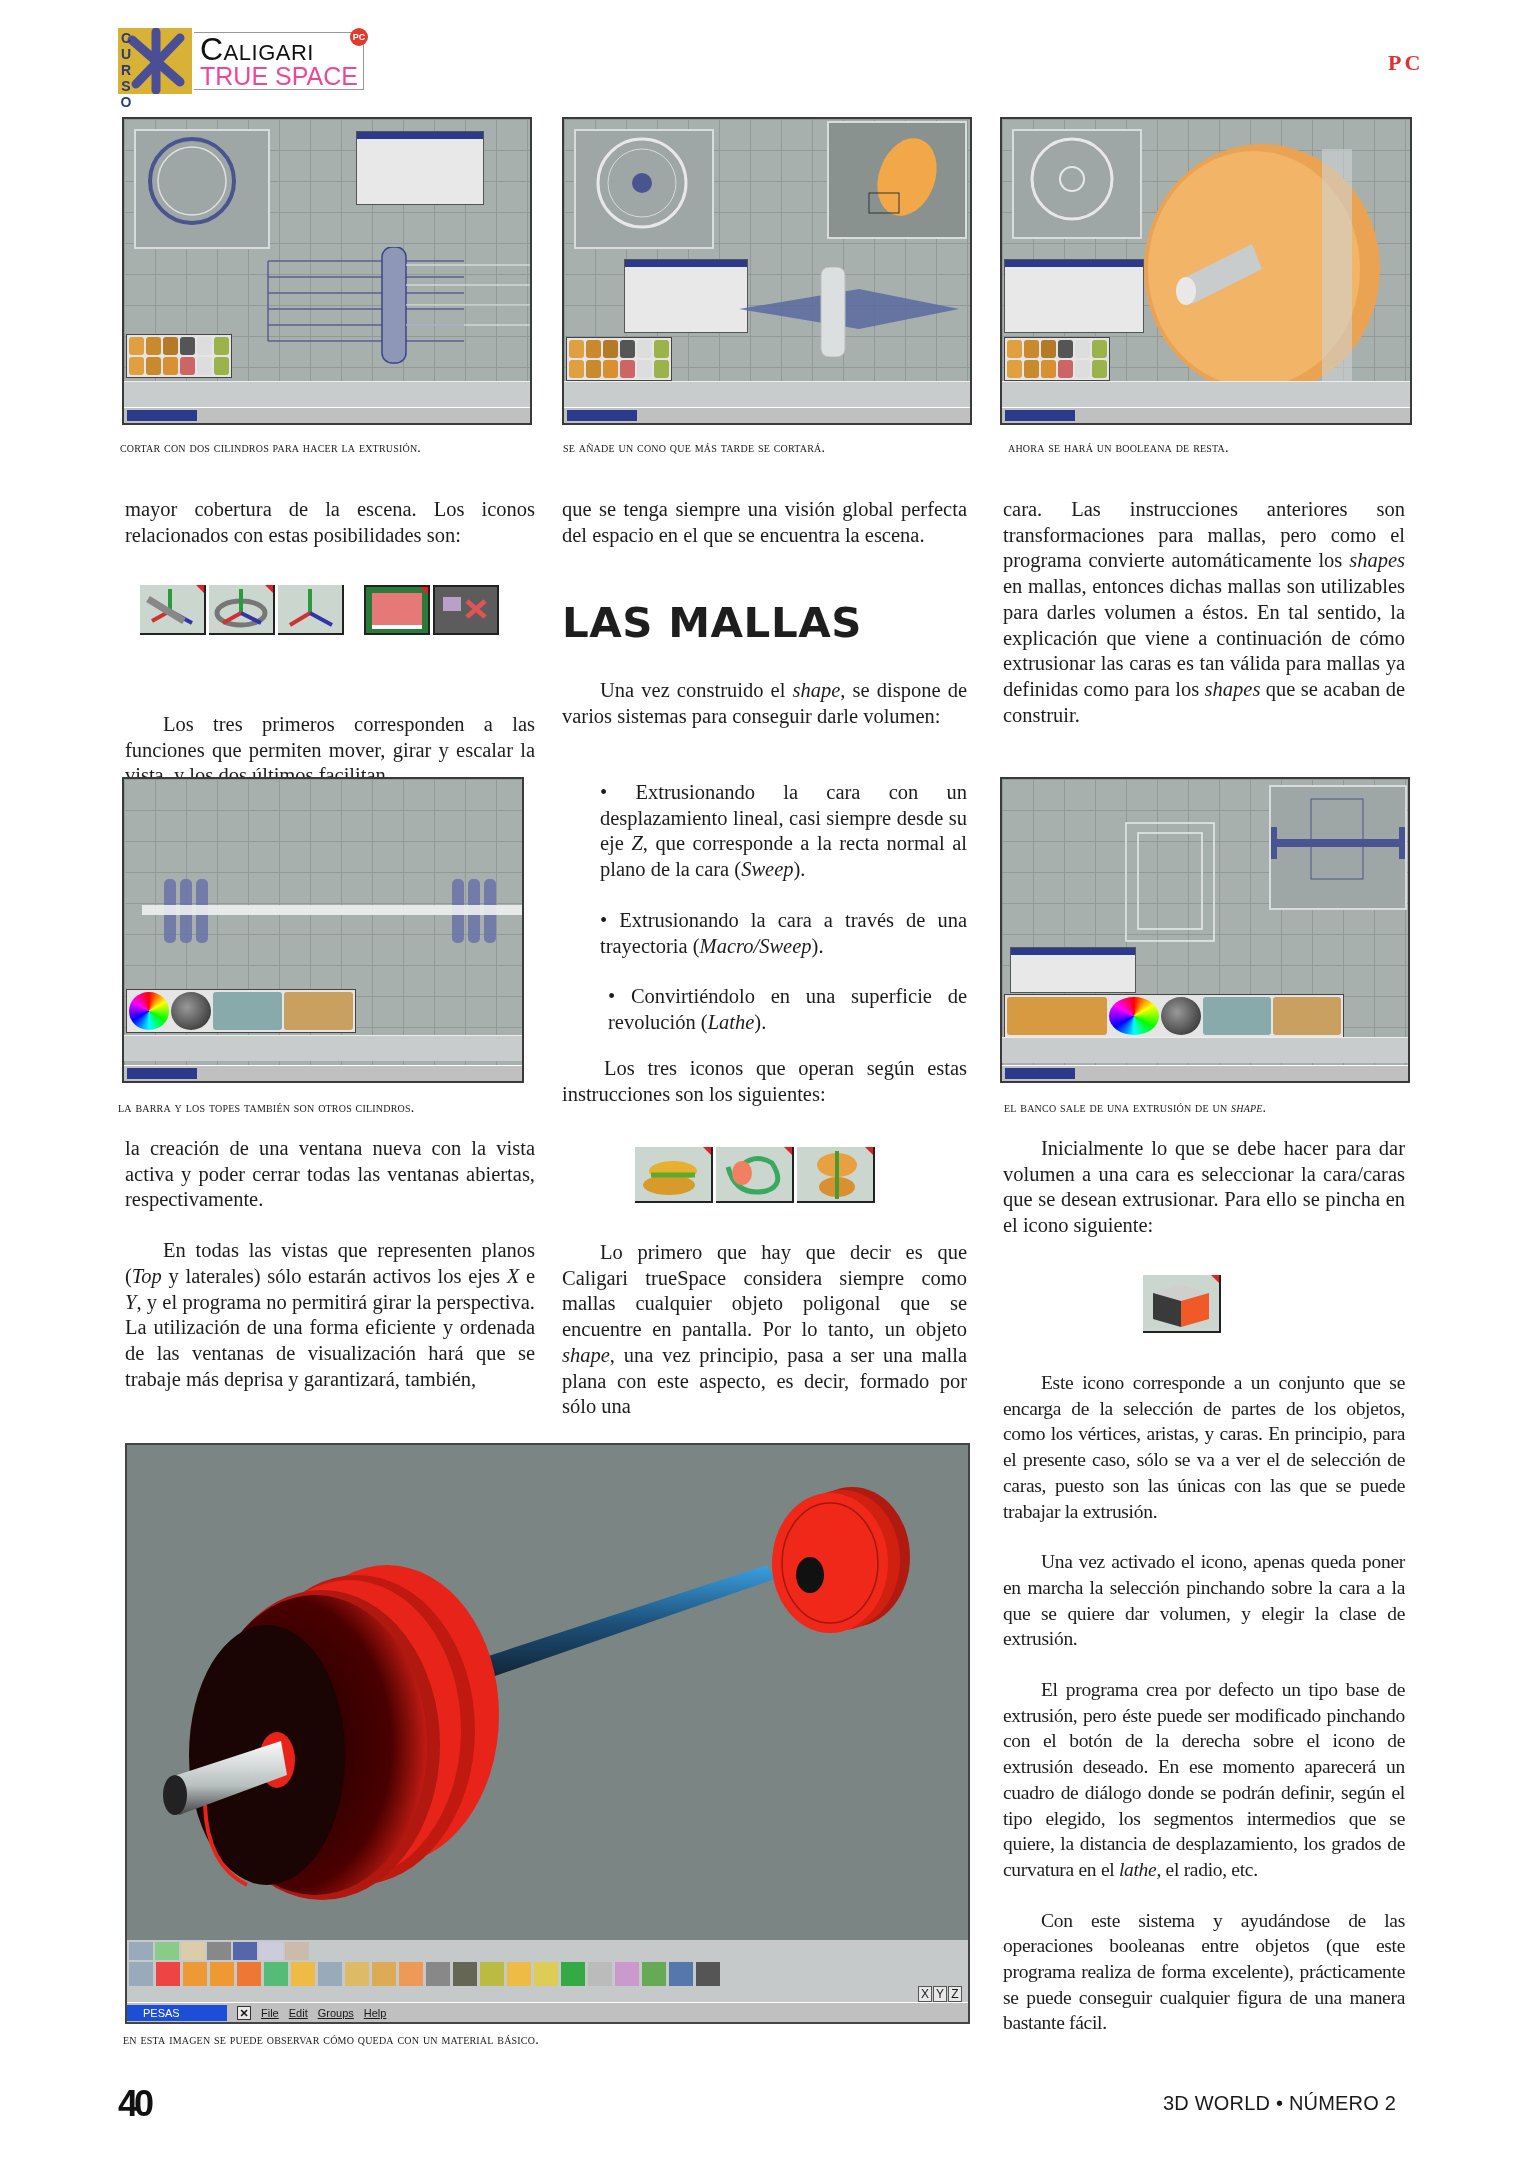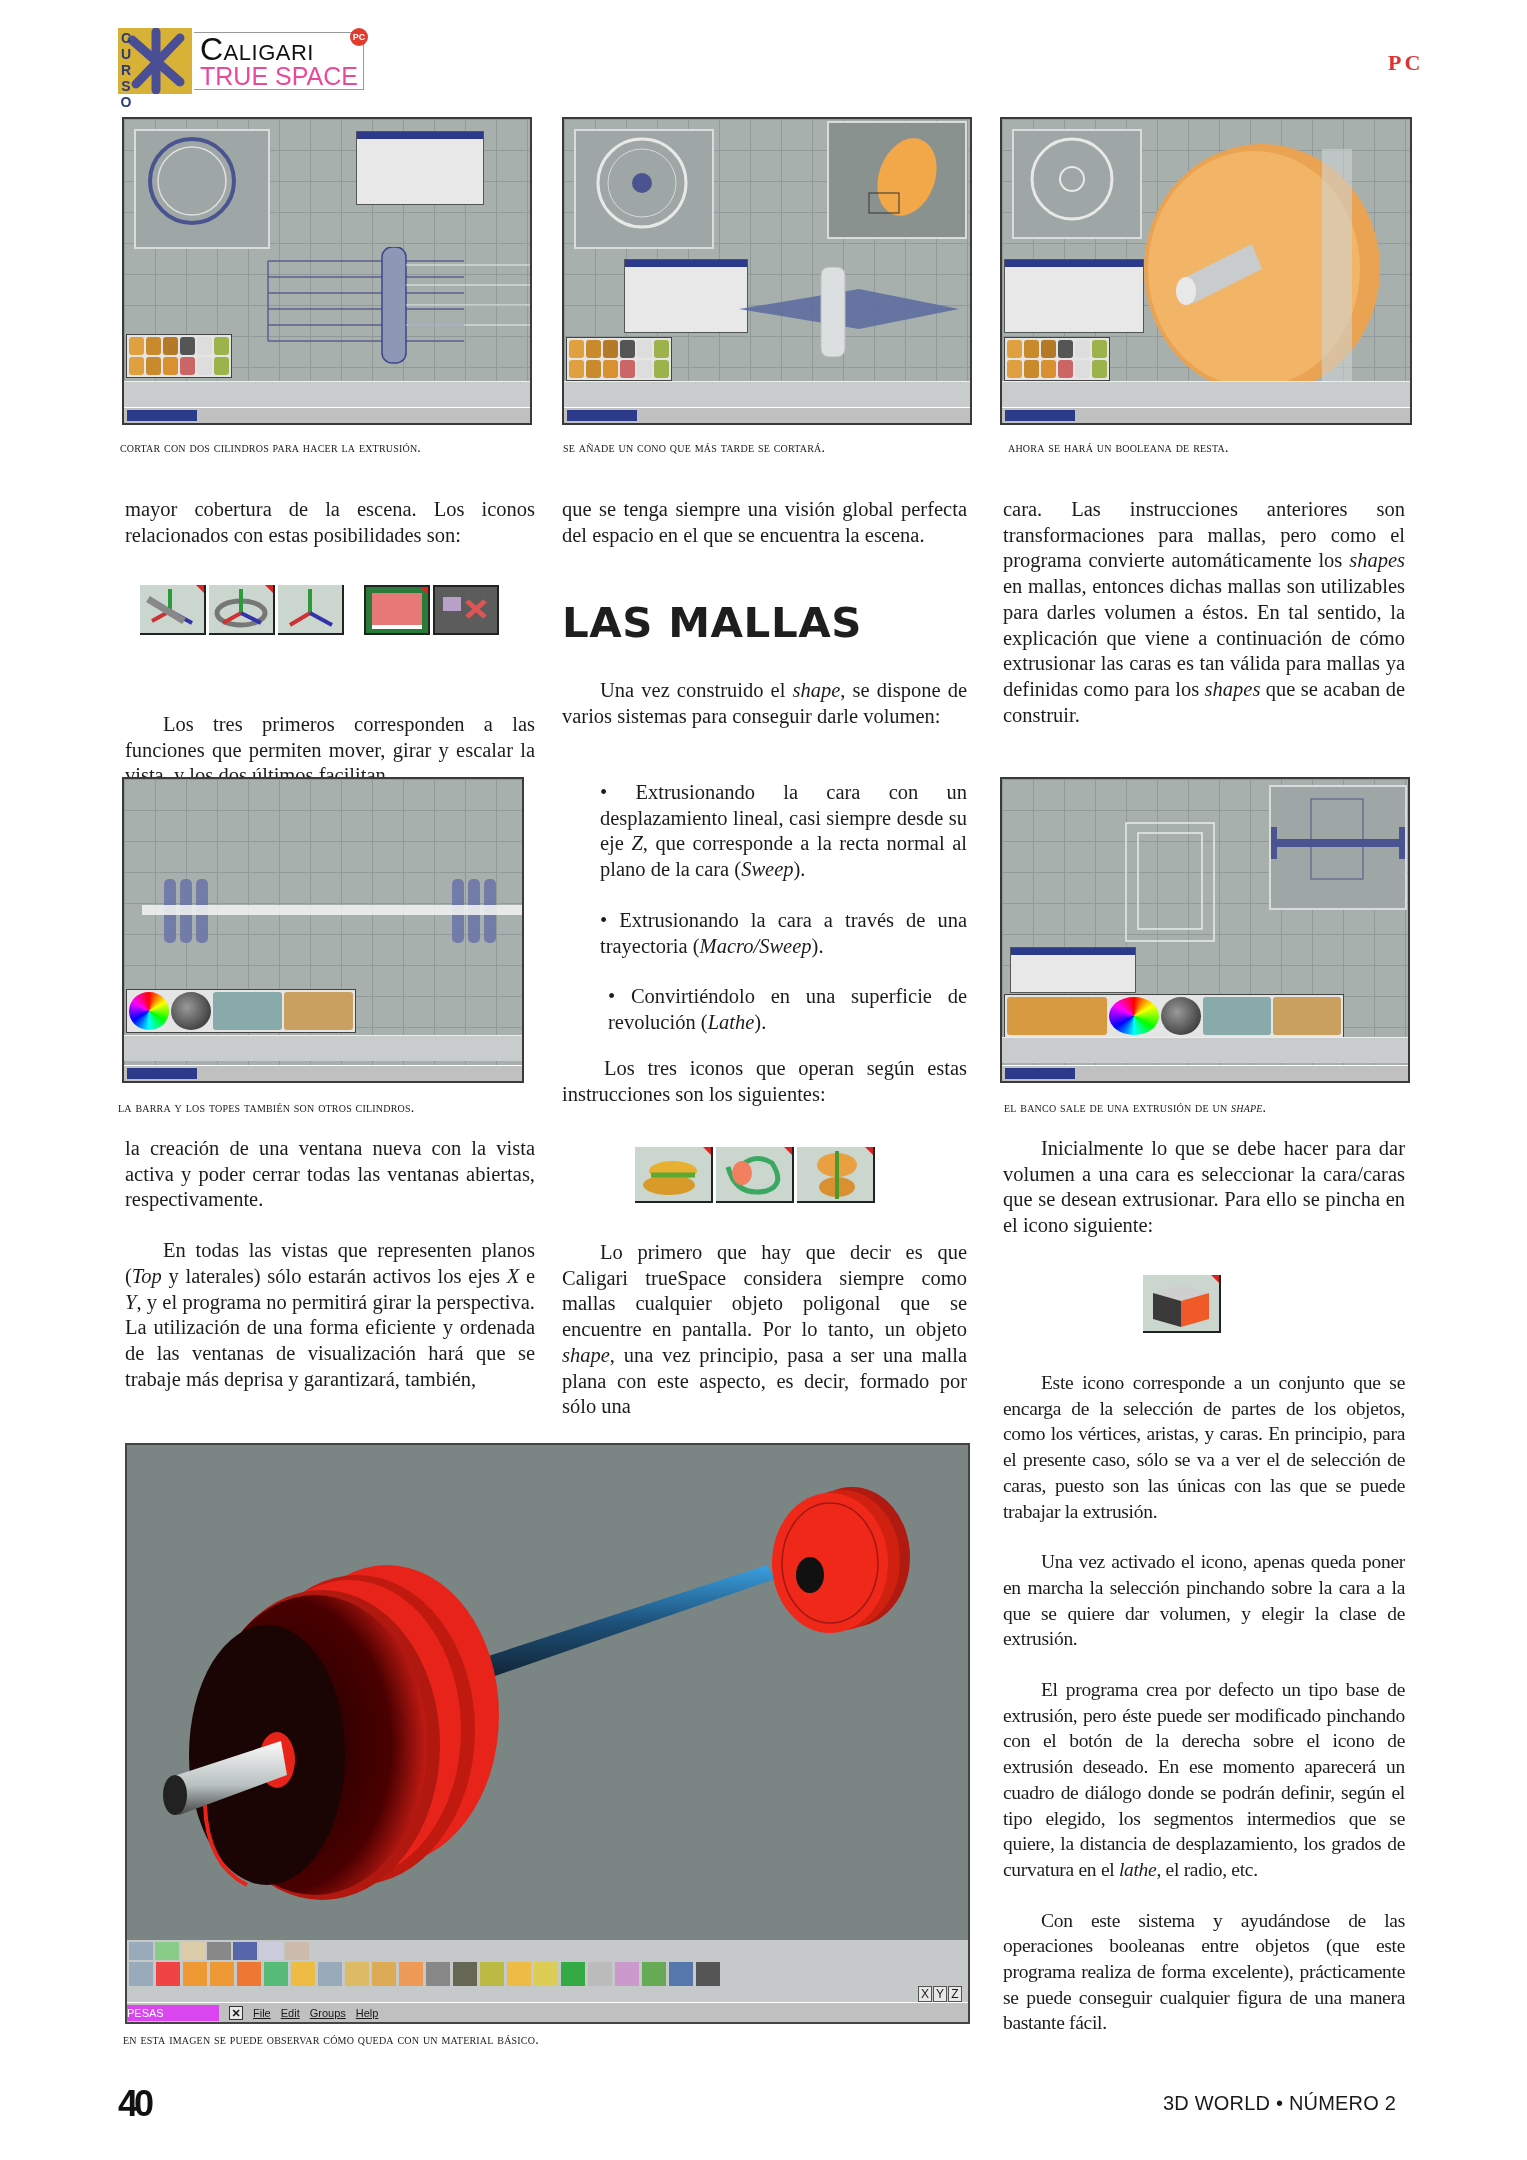--- a/index.html
+++ b/index.html
@@ -440,21 +440,21 @@
       <span style="width:24px; background:#6a5;"></span>
       <span style="width:24px; background:#57a;"></span>
       <span style="width:24px; background:#555;"></span>
   </div>
   <div style="position:absolute; right:6px; top:46px; display:flex; gap:1px;">
     <span style="width:14px; height:16px; background:#e8e8e8; border:1px solid #555; font-family:'Liberation Sans',sans-serif; font-size:12px; text-align:center; line-height:14px;">X</span>
     <span style="width:14px; height:16px; background:#e8e8e8; border:1px solid #555; font-family:'Liberation Sans',sans-serif; font-size:12px; text-align:center; line-height:14px;">Y</span>
     <span style="width:14px; height:16px; background:#e8e8e8; border:1px solid #555; font-family:'Liberation Sans',sans-serif; font-size:12px; text-align:center; line-height:14px;">Z</span>
   </div>
   <div style="position:absolute; left:0; right:0; bottom:0; height:20px; background:#c0c0c0; border-top:1px solid #fff; display:flex; align-items:center; gap:10px; font-family:'Liberation Sans',sans-serif; font-size:11px;">
-    <span style="background:#d946ef; color:#fff; width:92px; padding-left:0; height:16px; line-height:16px;">PESAS</span>
+    <span style="background:#1d4ed8; color:#fff; width:100px; padding-left:16px; height:16px; line-height:16px;">PESAS</span>
     <span style="width:14px; height:14px; background:#e8e8e8; border:1px solid #333; text-align:center; line-height:12px; font-weight:bold;">✕</span>
     <span style="text-decoration:underline;">File</span>
     <span style="text-decoration:underline;">Edit</span>
     <span style="text-decoration:underline;">Groups</span>
     <span style="text-decoration:underline;">Help</span>
   </div>
 </div>
 <div class="caption" style="left:123px; top:2032px;">En esta imagen se puede observar cómo queda con un material básico.</div>
 
 <div class="abs page-num">40</div>

